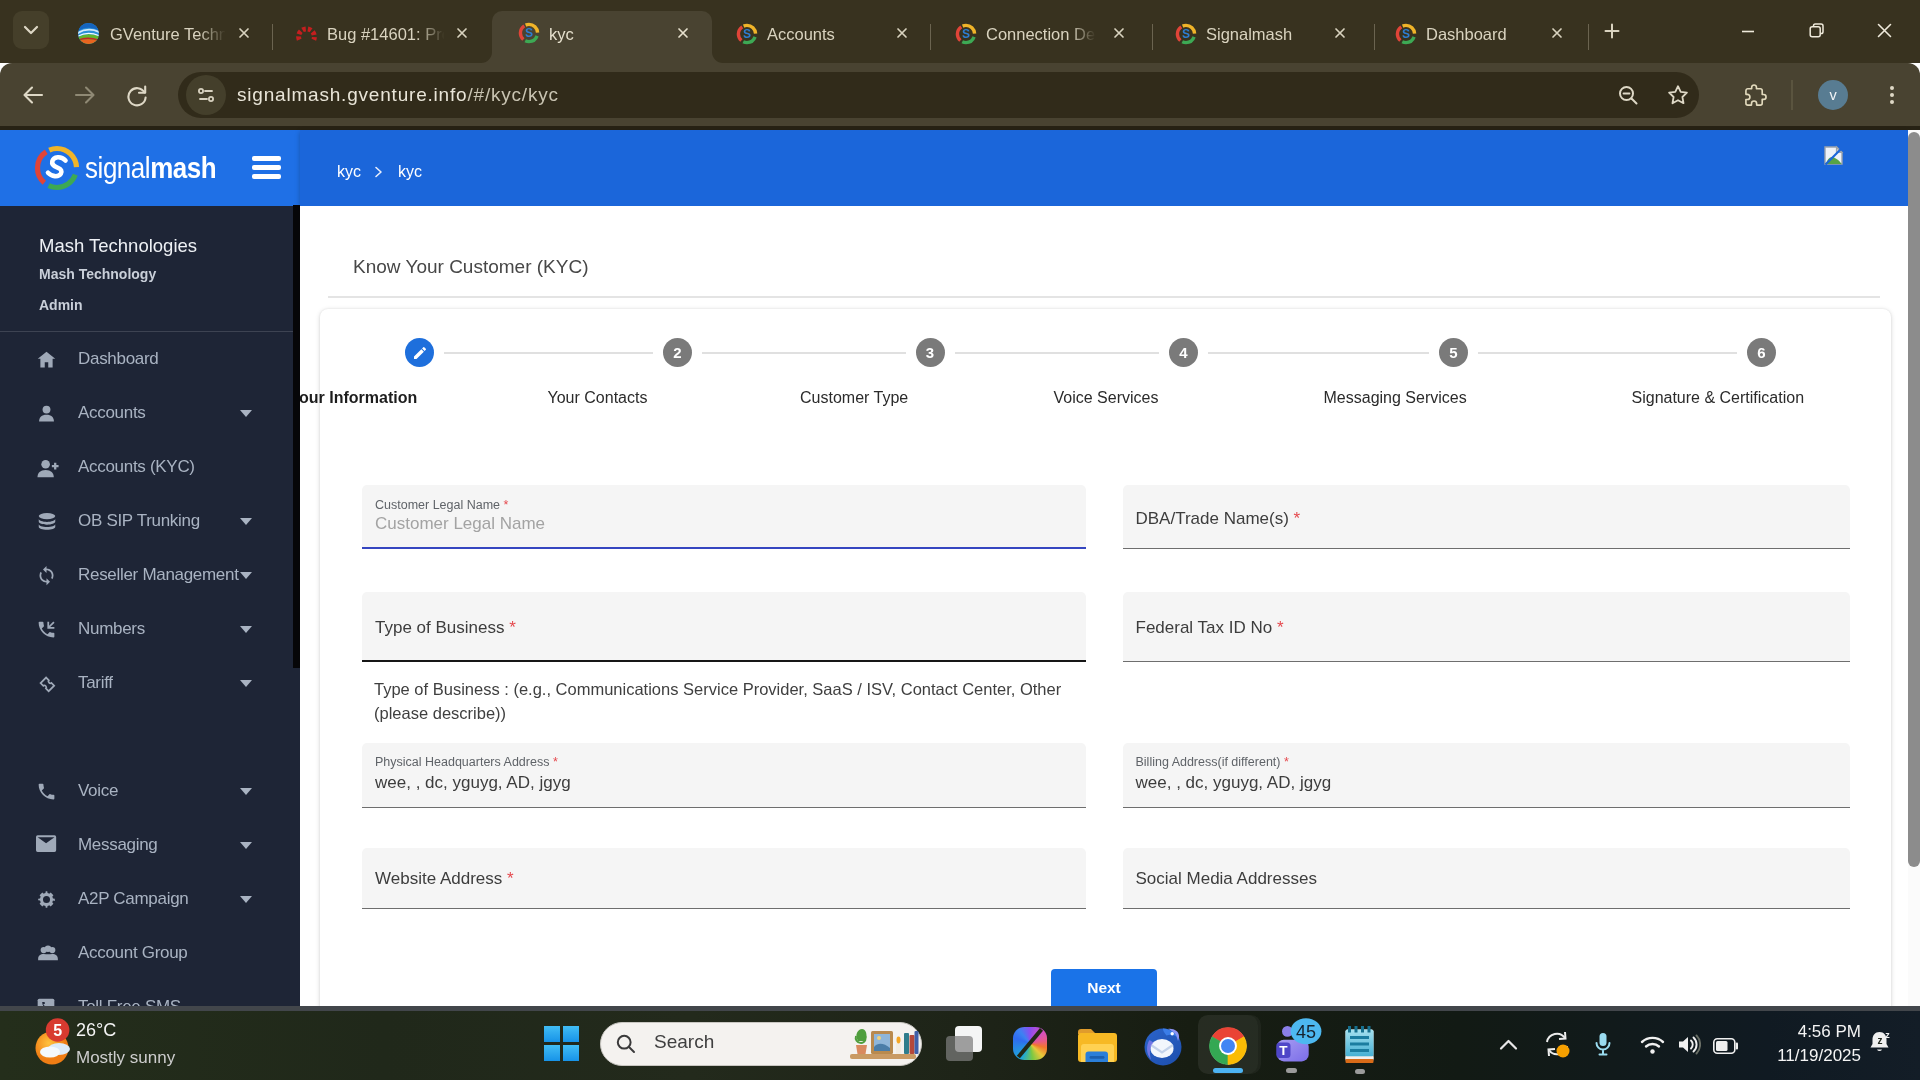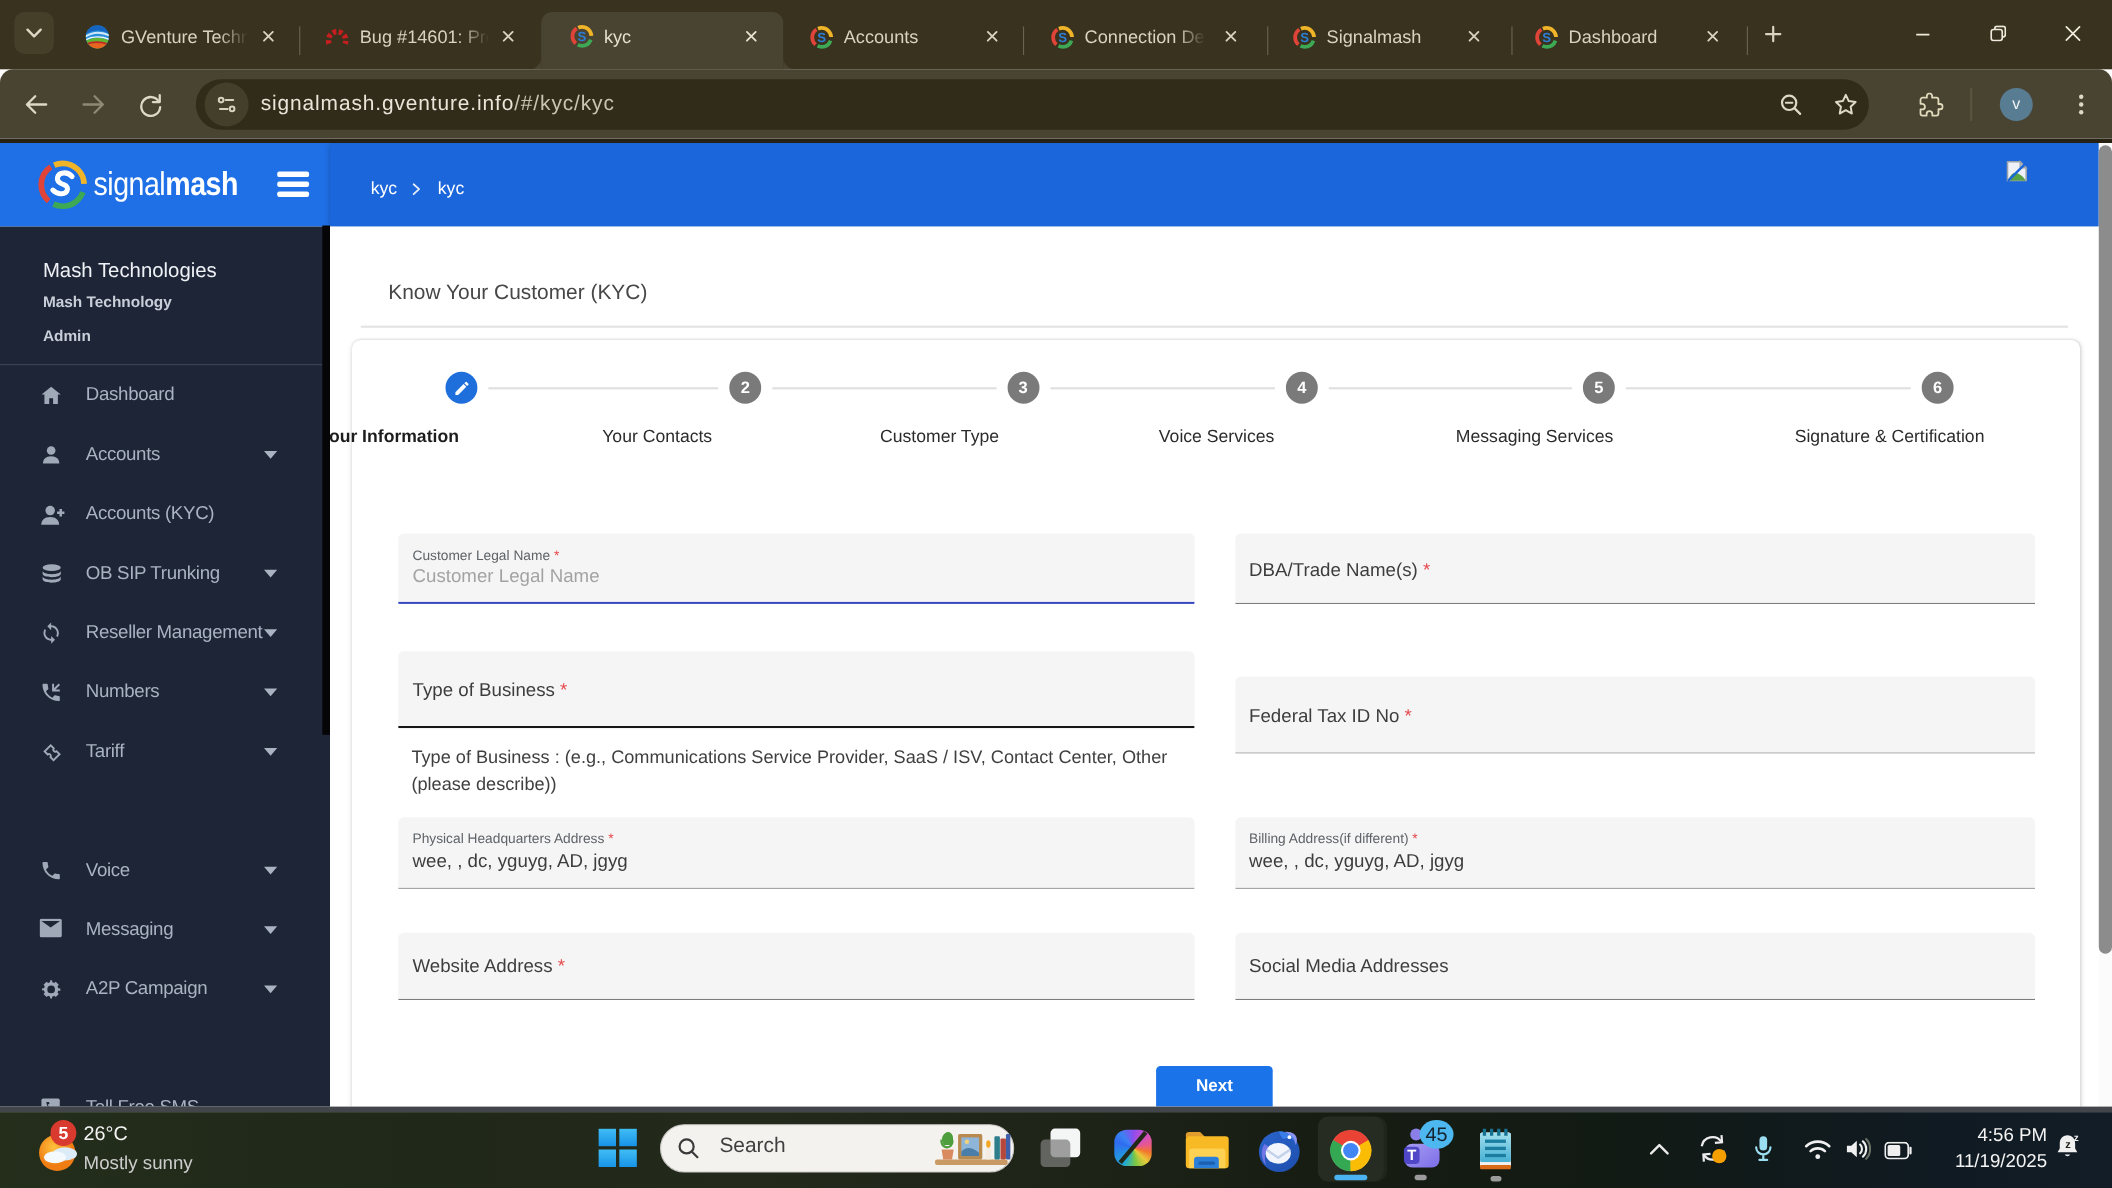--- a/index.html
+++ b/index.html
@@ -305,20 +305,29 @@
         </svg>
       <div class="milabel">Messaging</div>
         <div class="caret"></div>
     </div>
     <div class="mi" style="top:666px;">
       <svg width="21" height="21" viewBox="0 0 24 24" fill="#9fa9b8">
           <path d="M12 8 A 4 4 0 1 0 12 16 A 4 4 0 0 0 12 8 Z M 21.5 13.6 L 19.4 13.2 A 7.6 7.6 0 0 1 18.6 15.1 L 19.9 16.8 L 16.8 19.9 L 15.1 18.6 A 7.6 7.6 0 0 1 13.2 19.4 L 12.9 21.5 L 11.1 21.5 L 10.8 19.4 A 7.6 7.6 0 0 1 8.9 18.6 L 7.2 19.9 L 4.1 16.8 L 5.4 15.1 A 7.6 7.6 0 0 1 4.6 13.2 L 2.5 12.9 L 2.5 11.1 L 4.6 10.8 A 7.6 7.6 0 0 1 5.4 8.9 L 4.1 7.2 L 7.2 4.1 L 8.9 5.4 A 7.6 7.6 0 0 1 10.8 4.6 L 11.1 2.5 L 12.9 2.5 L 13.2 4.6 A 7.6 7.6 0 0 1 15.1 5.4 L 16.8 4.1 L 19.9 7.2 L 18.6 8.9 A 7.6 7.6 0 0 1 19.4 10.8 L 21.5 11.1 Z" fill-rule="evenodd"></path>
         </svg>
       <div class="milabel">A2P Campaign</div>
         <div class="caret"></div>
+    </div>
+    <div class="mi" style="top:720px;">
+      <svg width="24" height="21" viewBox="0 0 28 24" fill="#9fa9b8">
+          <circle cx="9" cy="8" r="3.6"></circle>
+          <circle cx="19" cy="8" r="3.6"></circle>
+          <circle cx="14" cy="6.5" r="3.8"></circle>
+          <path d="M9 12.5 C 5 12.5 2.5 14.7 2.5 18 L 2.5 20 L 25.5 20 L 25.5 18 C 25.5 14.7 23 12.5 19 12.5 C 17 12.5 15.5 13 14 13 C 12.5 13 11 12.5 9 12.5 Z"></path>
+        </svg>
+      <div class="milabel">Account Group</div>
     </div>
     <div class="mi" style="top:774px;">
       <svg width="20" height="20" viewBox="0 0 24 24" fill="#9fa9b8">
           <path d="M4 2 L20 2 A 2 2 0 0 1 22 4 L22 20 A 2 2 0 0 1 20 22 L4 22 A 2 2 0 0 1 2 20 L2 4 A 2 2 0 0 1 4 2 Z"></path>
           <path d="M8.5 7 C 9.5 9 11 10.5 13 11.5 L14.5 10 C 15.5 10.4 16.5 10.6 17 10.6 L17 14 C 11 14 7 10 7 4 L10.4 4 C 10.4 4.5 10.6 5.5 11 6.5 Z" fill="#1e2536" transform="translate(1.5,2.5) scale(0.85)"></path>
         </svg>
       <div class="milabel">Toll Free SMS</div>
     </div>
   </div>
 
@@ -353,21 +362,21 @@
       <div class="fldsm" style="top:13px;">Customer Legal Name <span class="red">*</span></div>
       <div class="fldlab" style="top:29px;color:#a3a3a3;">Customer Legal Name</div>
     </div>
     <div class="fld" style="left:822.5px;top:278.5px;width:727px;height:64px;border-bottom:1px solid #6e6e6e;">
       <div class="fldlab" style="top:24px;">DBA/Trade Name(s) <span class="red">*</span></div>
     </div>
 
     <div class="fld" style="left:62px;top:386px;width:724px;height:70px;border-bottom:2.5px solid #161616;">
       <div class="fldlab" style="top:26px;">Type of Business <span class="red">*</span></div>
     </div>
-    <div class="fld" style="left:822.5px;top:409px;width:727px;height:70px;border-bottom:1px solid #6e6e6e;">
+    <div class="fld" style="left:822.5px;top:386px;width:727px;height:70px;border-bottom:1px solid #6e6e6e;">
       <div class="fldlab" style="top:26px;">Federal Tax ID No <span class="red">*</span></div>
     </div>
 
     <div style="position:absolute;left:74px;top:471px;width:700px;font-size:16.5px;color:#3f3f3f;line-height:24px;">Type of Business : (e.g., Communications Service Provider, SaaS / ISV, Contact Center, Other (please describe))</div>
 
     <div class="fld" style="left:62px;top:536.5px;width:724px;height:65px;border-bottom:1px solid #6e6e6e;">
       <div class="fldsm" style="top:12px;">Physical Headquarters Address <span class="red">*</span></div>
       <div class="fldlab" style="top:30px;">wee, , dc, yguyg, AD, jgyg</div>
     </div>
     <div class="fld" style="left:822.5px;top:536.5px;width:727px;height:65px;border-bottom:1px solid #6e6e6e;">

